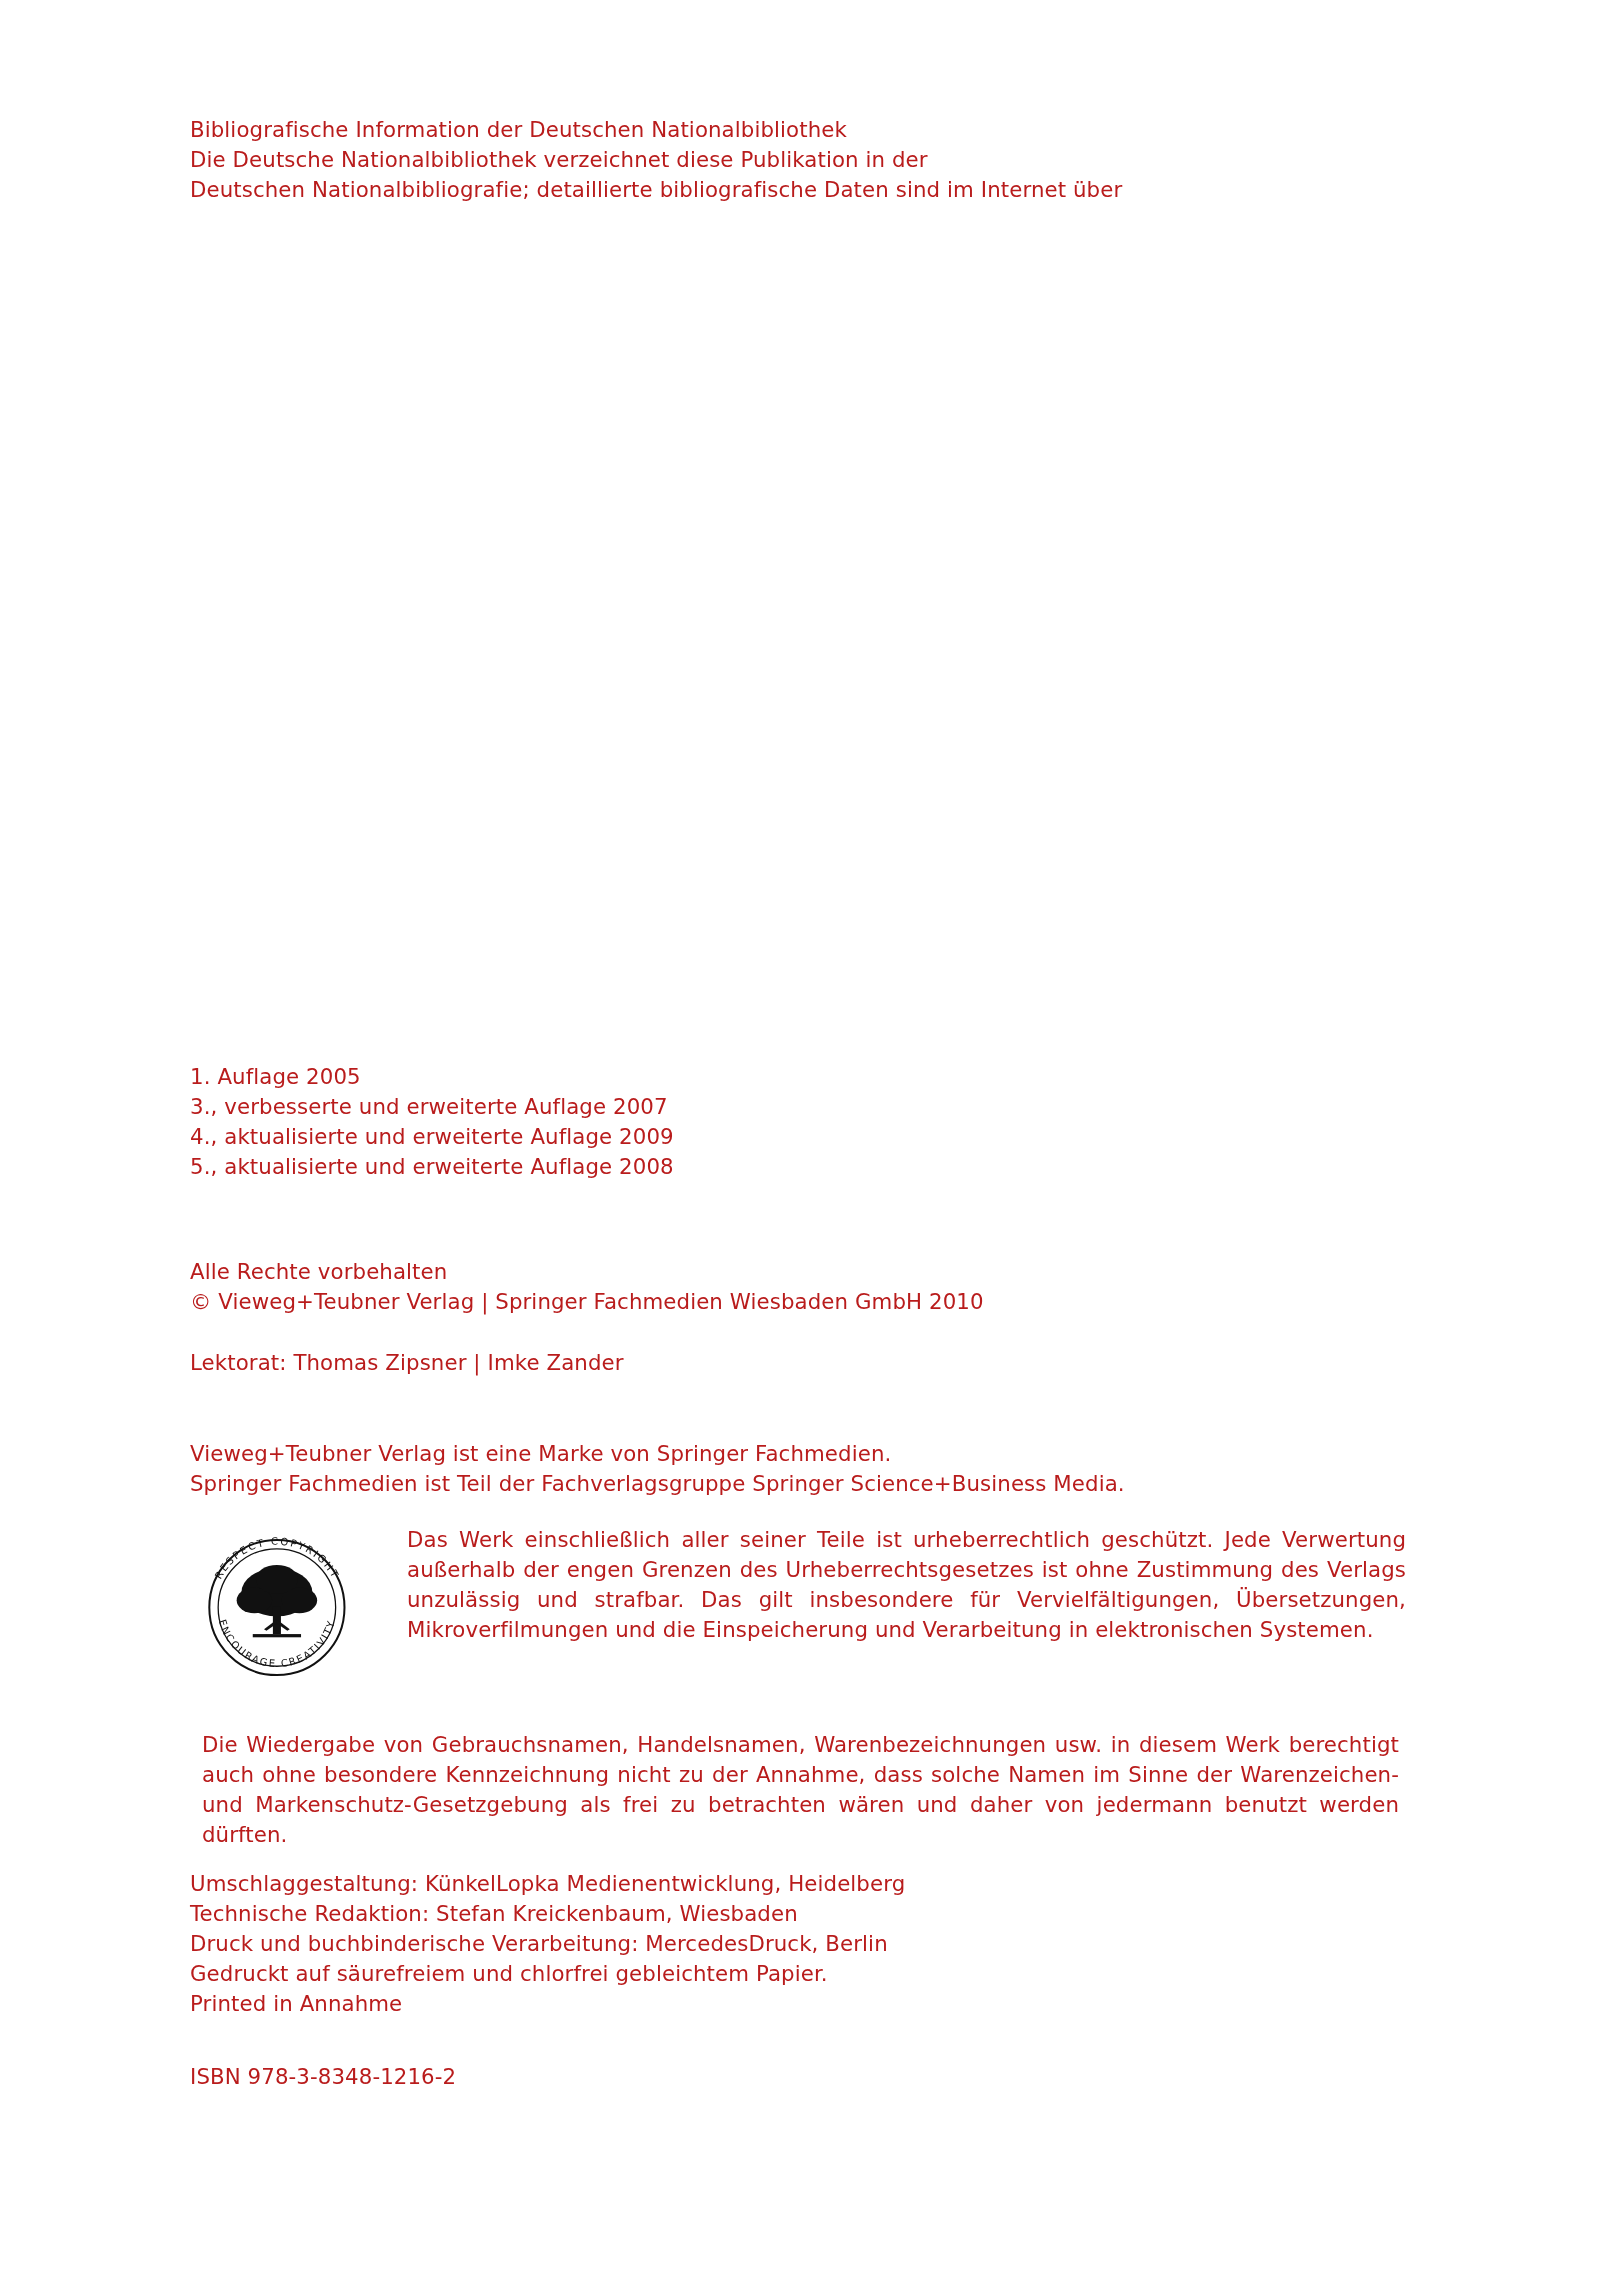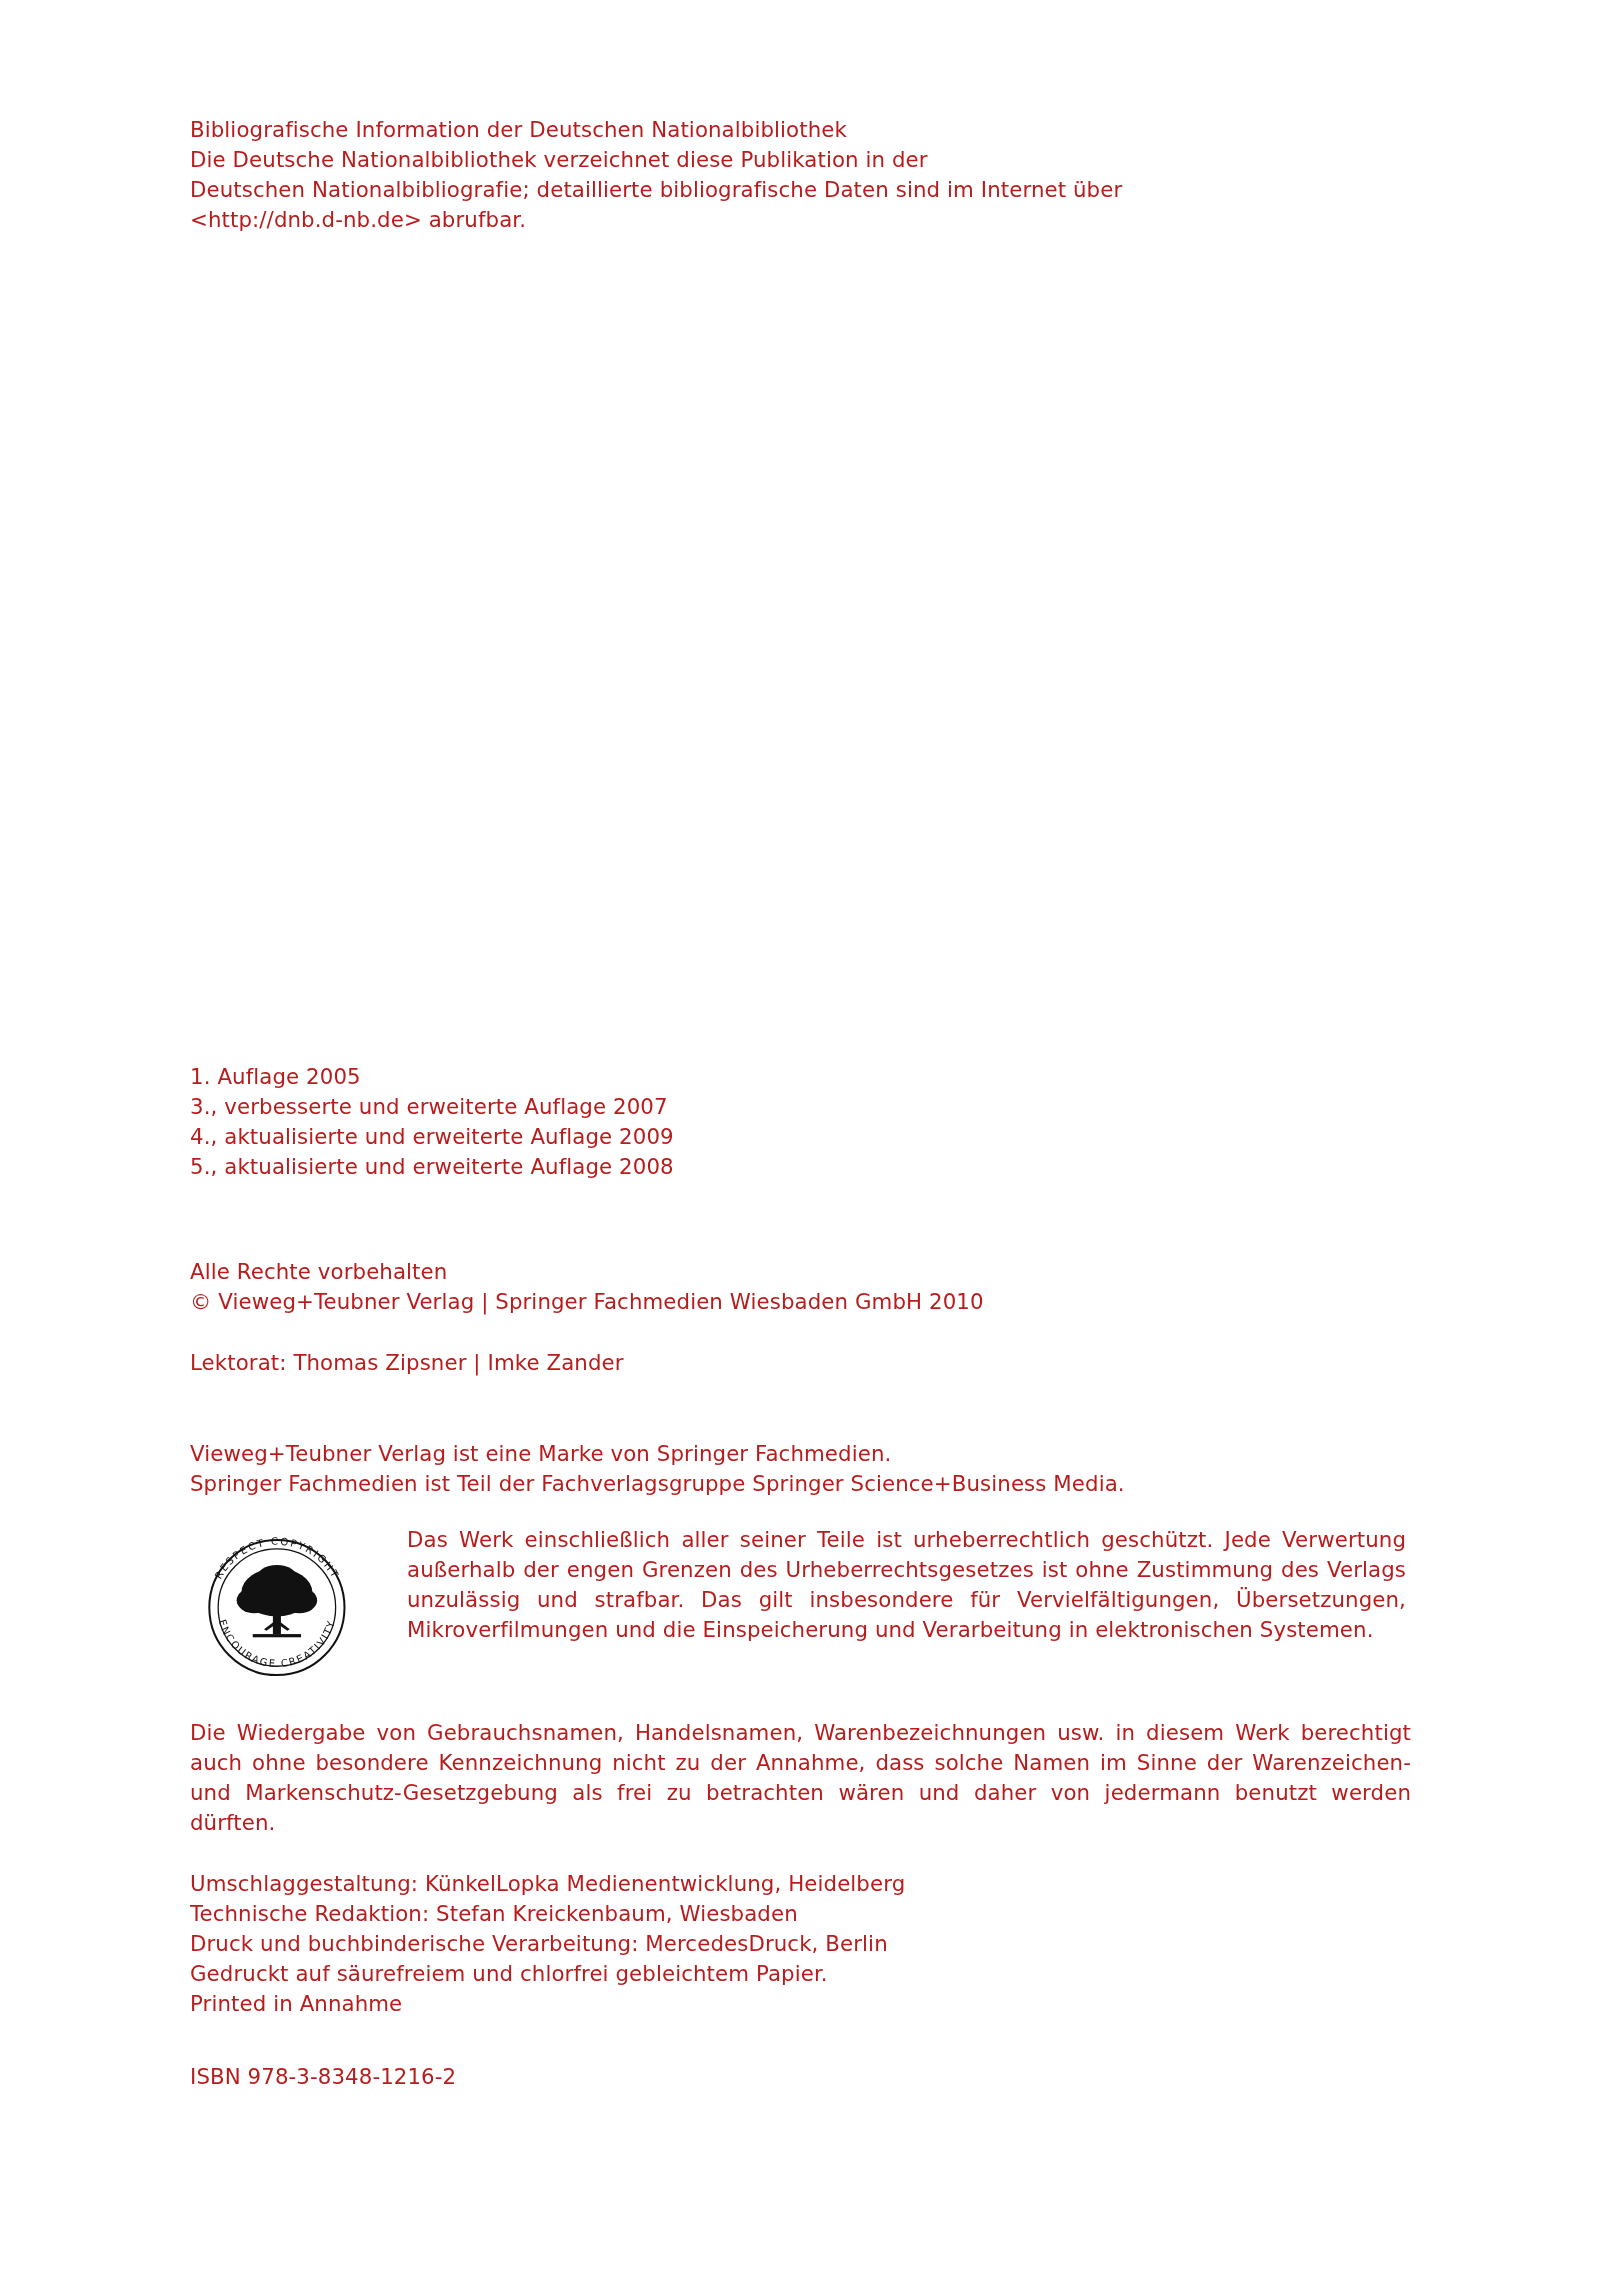--- a/index.html
+++ b/index.html
@@ -59,40 +59,39 @@
     position: absolute;
     left: 190px; top: 1523px;
     width: 173px; height: 161px;
   }
 
   
   #trademark-para {
     left: 190px; top: 1718px; width: 1221px;
     text-align: justify;
   }
-  #trademark-para p { margin: 0; }
+  #trademark-para p { margin: 12px; }
 
   
   #production-block { left: 190px; top: 1869px; width: 1257px; }
 
   
   #isbn-block { left: 190px; top: 2062px; width: 806px; }
 
   .svg-wrap { display: block; }
 </style>
 </head>
 <body>
 
 <div class="page">
 
   <div class="block" id="bib-block">
     <div class="line">Bibliografische Information der Deutschen Nationalbibliothek</div>
     <div class="line">Die Deutsche Nationalbibliothek verzeichnet diese Publikation in der</div>
     <div class="line">Deutschen Nationalbibliografie; detaillierte bibliografische Daten sind im Internet über</div>
-    <div class="line">&lt;http://dnb.d-nb.de&gt; abrufbar.</div>
   </div>
 
   <div class="block" id="editions-block">
     <div class="line">1. Auflage 2005</div>
     <div class="line">3., verbesserte und erweiterte Auflage 2007</div>
     <div class="line">4., aktualisierte und erweiterte Auflage 2009</div>
     <div class="line">5., aktualisierte und erweiterte Auflage 2008</div>
   </div>
 
   <div class="block" id="rights-block">

